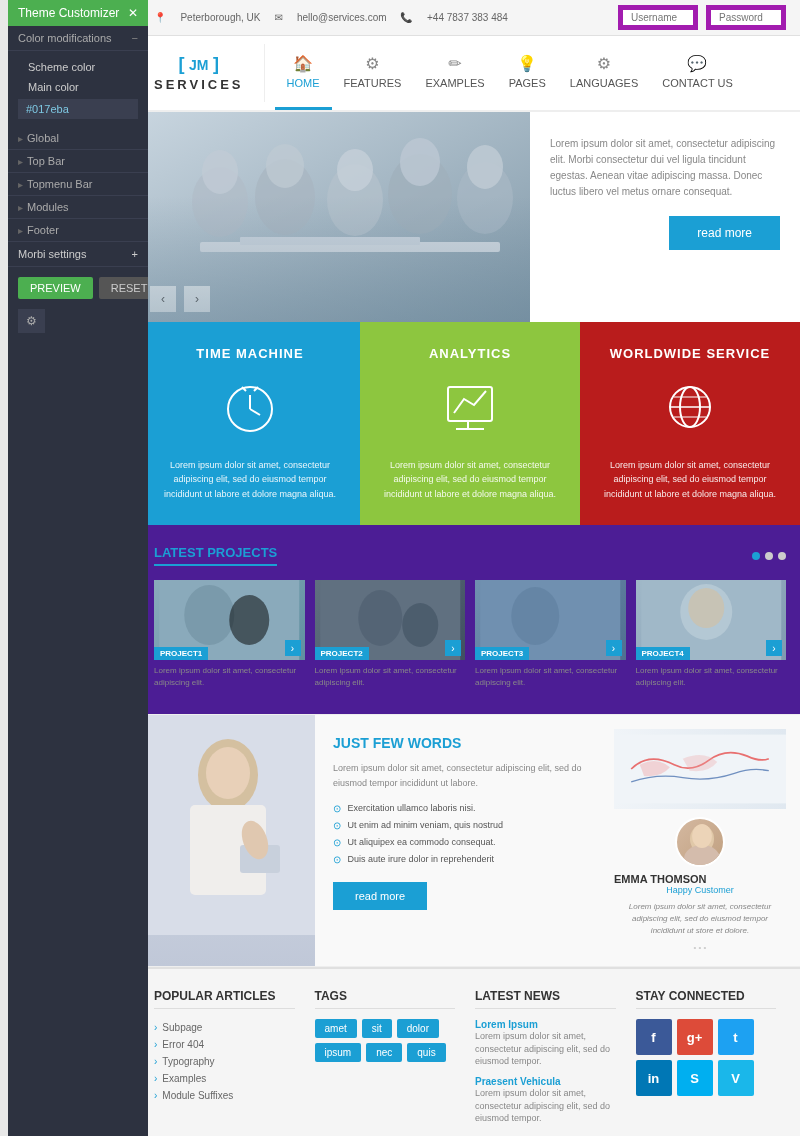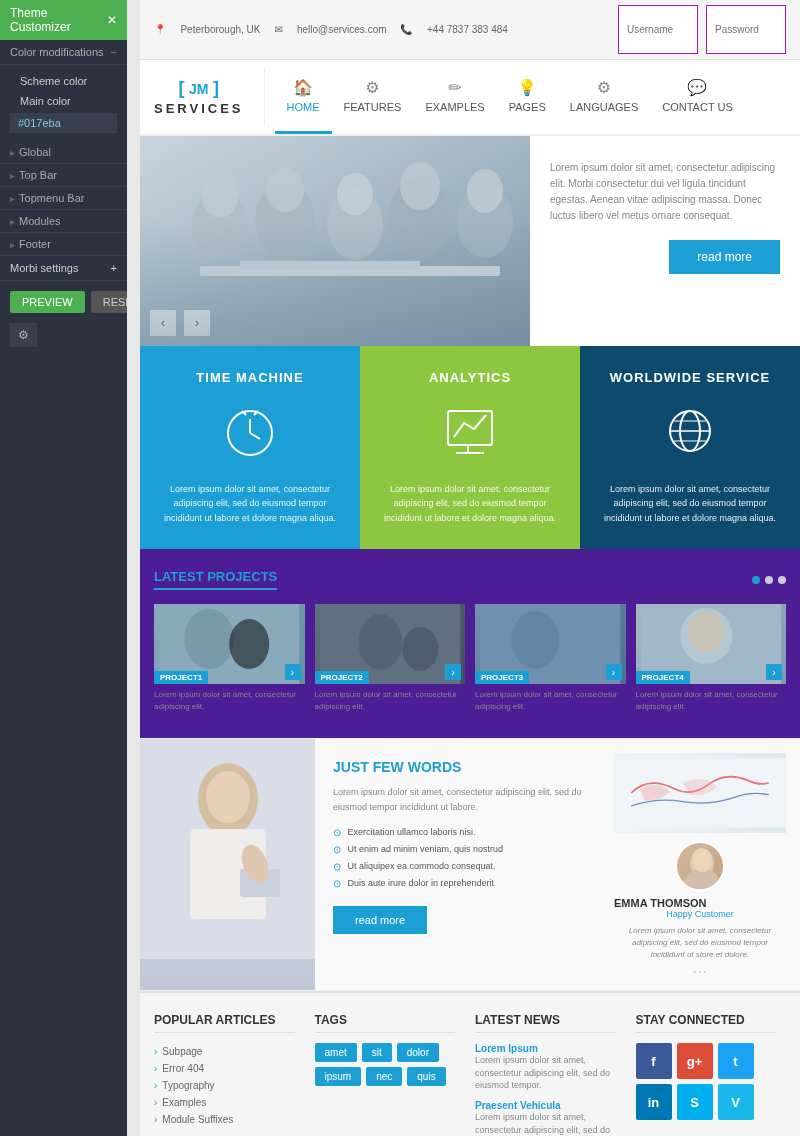--- a/index.html
+++ b/index.html
@@ -1,41 +1,41 @@
 <!DOCTYPE html>
 <html><head>
   <meta charset="utf-8">
   <style>
     * { box-sizing: border-box; margin: 0; padding: 0; }
     body { font-family: Arial, sans-serif; background: #e8e8e8; width: 800px; }
 
     
     #sidebar {
-      position: fixed; left: 0; top: 0; width: 127px; height: 100%; background: #2d3240; color: #aaa; font-size: 11px; z-index: 100; overflow-y: auto;
+      position: fixed; left: 8px; top: 0; width: 140px; height: 100%; background: #2d3240; color: #aaa; font-size: 11px; z-index: 100; overflow-y: auto;
     }
     .sidebar-header { background: #4caf50; color: #fff; padding: 6px 10px; font-size: 12px; display: flex; justify-content: space-between; align-items: center; }
     .sidebar-section { padding: 6px 10px; border-bottom: 1px solid #3a3f50; cursor: pointer; }
     .sidebar-label { color: #ccc; font-size: 11px; padding: 4px 10px; }
     .sidebar-color-input { background: #3a3f50; border: none; color: #7ec8e3; padding: 4px 8px; width: 100%; font-size: 11px; margin: 2px 0; }
     .sidebar-item { padding: 5px 10px; color: #aaa; font-size: 11px; border-bottom: 1px solid #3a3f50; cursor: pointer; display: flex; align-items: center; gap: 4px; }
     .sidebar-item::before { content: '▸'; color: #666; font-size: 10px; }
     .sidebar-font { padding: 6px 10px; color: #ccc; font-size: 11px; display: flex; justify-content: space-between; align-items: center; border-bottom: 1px solid #3a3f50; }
     .sidebar-buttons { display: flex; gap: 6px; padding: 10px; }
     .btn-preview { background: #4caf50; color: #fff; border: none; padding: 5px 12px; font-size: 11px; cursor: pointer; border-radius: 2px; }
     .btn-reset { background: #555; color: #ccc; border: none; padding: 5px 12px; font-size: 11px; cursor: pointer; border-radius: 2px; }
     .gear-btn { background: #3a3f50; border: none; color: #aaa; padding: 5px 8px; cursor: pointer; font-size: 12px; }
 
     
     #main { margin-left: 140px; background: #fff; }
 
     
     .top-bar { background: #f5f5f5; border-bottom: 1px solid #e0e0e0; padding: 5px 14px; display: flex; justify-content: space-between; align-items: center; font-size: 10px; color: #666; }
     .top-bar-left { display: flex; gap: 14px; align-items: center; }
     .top-bar-right { display: flex; gap: 8px; }
-    .top-bar-input { border: 1px solid #a21caf; padding: 18px 8px; font-size: 10px; color: #999; width: 80px; }
+    .top-bar-input { border: 5px solid #a21caf; padding: 2px 8px; font-size: 10px; color: #999; width: 80px; }
 
     
     .nav-bar { background: #fff; border-bottom: 2px solid #eee; display: flex; align-items: center; padding: 0 14px; }
     .logo { padding: 10px 20px 10px 0; border-right: 1px solid #eee; margin-right: 10px; text-align: center; }
     .logo-services { color: #333; font-size: 13px; letter-spacing: 3px; font-weight: 600; margin-top: 2px; }
     .nav-items { display: flex; flex: 1; }
     .nav-item { padding: 18px 12px; font-size: 11px; color: #555; text-align: center; cursor: pointer; display: flex; flex-direction: column; align-items: center; gap: 4px; text-decoration: none; }
     .nav-item.active { color: #1b9fd4; border-bottom: 3px solid #1b9fd4; }
     .nav-icon { font-size: 16px; color: #888; }
     .nav-item.active .nav-icon { color: #1b9fd4; }
@@ -47,21 +47,21 @@
     .hero-text { flex: 1; padding: 24px 20px; }
     .hero-title { font-size: 22px; font-weight: 700; color: #222; line-height: 1.2; margin-bottom: 12px; }
     .hero-body { font-size: 10px; color: #888; line-height: 1.6; margin-bottom: 16px; }
     .hero-btn { background: #1b9fd4; color: #fff; border: none; padding: 10px 28px; font-size: 12px; cursor: pointer; float: right; }
 
     
     .features { display: flex; gap: 0; }
     .feature-box { flex: 1; padding: 24px 16px; text-align: center; color: #fff; }
     .feature-box.blue { background: #1b9fd4; }
     .feature-box.green { background: #8dc63f; }
-    .feature-box.orange { background: #0c4a6e; }
+    .feature-box.orange { background: #b91c1c; }
     .feature-title { font-size: 13px; font-weight: 700; letter-spacing: 1px; margin-bottom: 16px; text-transform: uppercase; }
     .feature-icon { font-size: 42px; margin-bottom: 14px; line-height: 1; }
     .feature-body { font-size: 9px; line-height: 1.6; opacity: 0.9; }
 
     
     .projects-section { padding: 20px 14px; background: #4c1d95; }
     .section-header { display: flex; justify-content: space-between; align-items: center; margin-bottom: 14px; }
     .section-title { font-size: 13px; font-weight: 700; color: #1b9fd4; text-transform: uppercase; border-bottom: 2px solid #1b9fd4; padding-bottom: 4px; }
     .dots { display: flex; gap: 5px; }
     .dot { width: 8px; height: 8px; border-radius: 50%; background: #ccc; }

